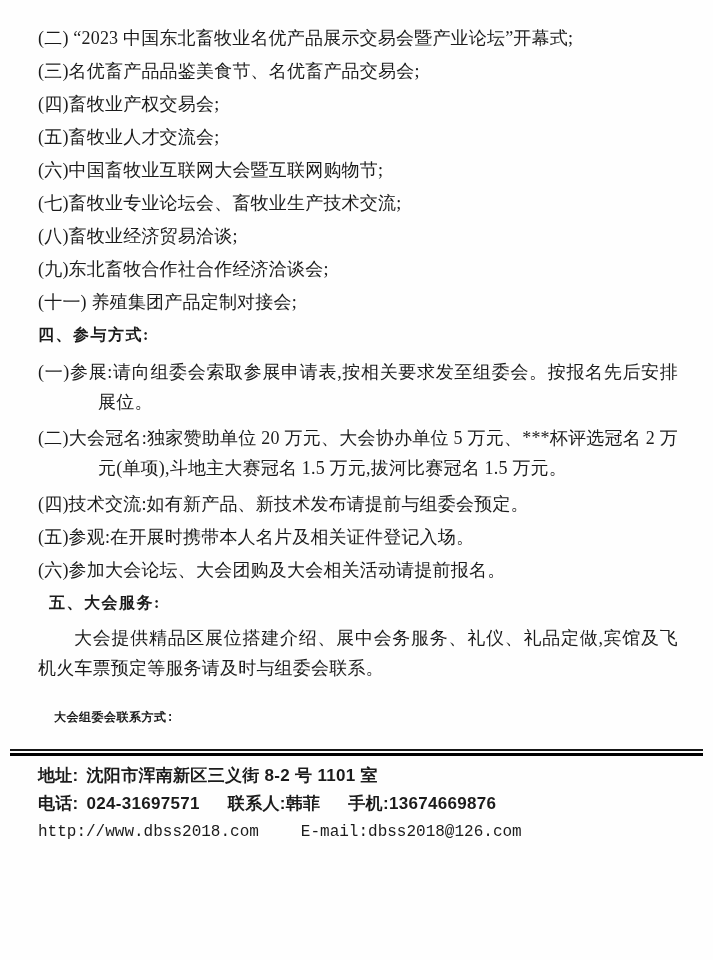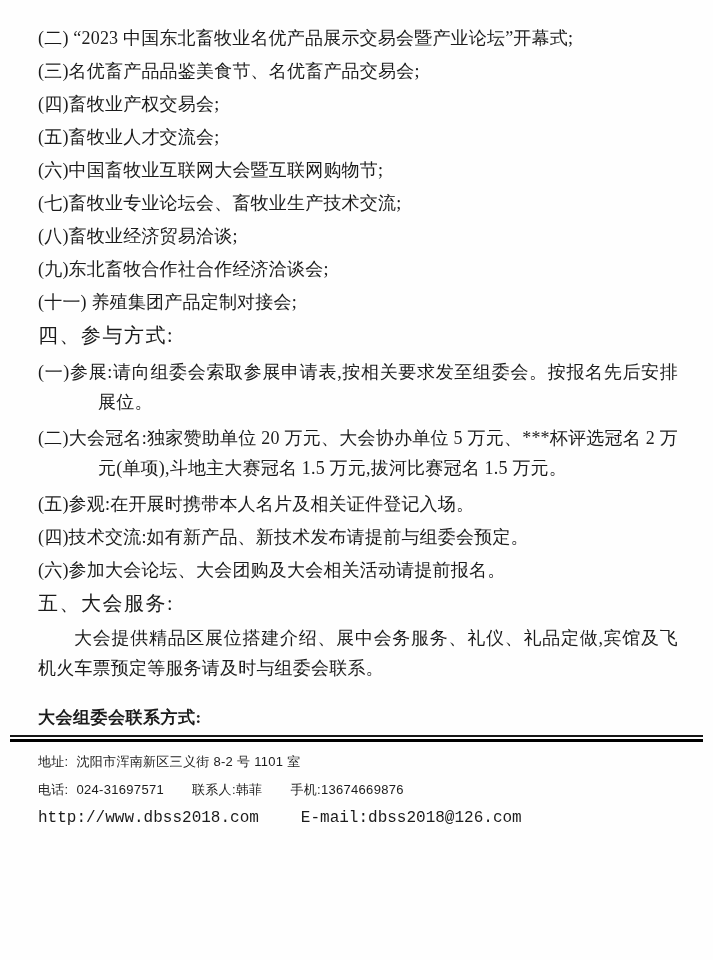--- a/index.html
+++ b/index.html
@@ -7,33 +7,33 @@
     width:713px;height:960px;overflow:hidden;box-sizing:border-box;
     background:#fefefe;color:#1b1b1b;
     font-family:"Liberation Serif","DejaVu Serif",serif;
     font-size:18px;
     padding:23px 35px 0 38px;
   }
   .doc-page{width:100%;height:100%;}
   .li{line-height:30px;margin-bottom:3px;text-align:justify;letter-spacing:.2px;}
   .hitem{line-height:30px;margin-bottom:6px;padding-left:60px;text-indent:-60px;text-align:justify;letter-spacing:.2px;}
   .hitem.single{margin-bottom:3px;}
-  .kai-heading{font-size:20px;font-weight:normal;line-height:30px;margin:0 0 7px;letter-spacing:1.5px;}
-  .kai-heading.second{margin:2px 0 5px;}
+  .kai-heading{font-size:16px;font-weight:bold;line-height:30px;margin:0 0 7px;letter-spacing:1.5px;}
+  .kai-heading.second{margin:2px 11px 5px;}
   .para{line-height:30px;text-indent:2em;text-align:justify;margin:0 0 20px;letter-spacing:.2px;}
   .contact-heading{
-    font-family:Liberation Serif, serif;
-    font-size:17px;font-weight:bold;line-height:30px;margin:0;letter-spacing:.5px;
+    font-family:Liberation Mono, monospace;
+    font-size:12px;font-weight:bold;line-height:30px;margin:16px;letter-spacing:.5px;
   }
   .double-rule{height:7px;margin:2px 0 6px -28px;width:693px;position:relative;}
   .double-rule::before{content:"";position:absolute;left:0;right:0;top:0;height:2px;background:#161616;}
   .double-rule::after{content:"";position:absolute;left:0;right:0;top:4px;height:3px;background:#000;}
   .crow{
     font-family:"Liberation Sans","DejaVu Sans",sans-serif;
-    font-weight:normal;font-size:13px;line-height:28px;letter-spacing:.3px;
+    font-weight:bold;font-size:17px;line-height:28px;letter-spacing:.3px;
   }
   .crow .gap{display:inline-block;width:28px;}
   .crow .sgap{display:inline-block;width:8px;}
   .web-row{
     font-family:Liberation Mono, monospace;
     font-weight:normal;font-size:16px;line-height:28px;
   }
   .web-row .gap{display:inline-block;width:42px;}
   .lbl{white-space:nowrap;}
 </style>
@@ -49,22 +49,22 @@
   <div class="li"><span class="lbl">(六)</span><span>中国畜牧业互联网大会暨互联网购物节;</span></div>
   <div class="li"><span class="lbl">(七)</span><span>畜牧业专业论坛会、畜牧业生产技术交流;</span></div>
   <div class="li"><span class="lbl">(八)</span><span>畜牧业经济贸易洽谈;</span></div>
   <div class="li"><span class="lbl">(九)</span><span>东北畜牧合作社合作经济洽谈会;</span></div>
   <div class="li"><span class="lbl">(十一)</span><span> 养殖集团产品定制对接会;</span></div>
 
   <div class="kai-heading">四、参与方式:</div>
 
   <div class="hitem"><span class="lbl">(一)</span><span>参展:请向组委会索取参展申请表,按相关要求发至组委会。按报名先后安排展位。</span></div>
   <div class="hitem"><span class="lbl">(二)</span><span>大会冠名:独家赞助单位 20 万元、大会协办单位 5 万元、***杯评选冠名 2 万元(单项),斗地主大赛冠名 1.5 万元,拔河比赛冠名 1.5 万元。</span></div>
+  <div class="hitem single"><span class="lbl">(四)</span><span>技术交流:如有新产品、新技术发布请提前与组委会预定。</span></div>
   <div class="hitem single"><span class="lbl">(五)</span><span>参观:在开展时携带本人名片及相关证件登记入场。</span></div>
-  <div class="hitem single"><span class="lbl">(四)</span><span>技术交流:如有新产品、新技术发布请提前与组委会预定。</span></div>
   <div class="hitem single"><span class="lbl">(六)</span><span>参加大会论坛、大会团购及大会相关活动请提前报名。</span></div>
 
   <div class="kai-heading second">五、大会服务:</div>
   <div class="para">大会提供精品区展位搭建介绍、展中会务服务、礼仪、礼品定做,宾馆及飞机火车票预定等服务请及时与组委会联系。</div>
 
   <div class="contact-heading">大会组委会联系方式:</div>
   <div class="double-rule"></div>
 
   <div class="crow">
     <span>地址:</span><span class="sgap"></span><span>沈阳市浑南新区三义街 8-2 号 1101 室</span>

